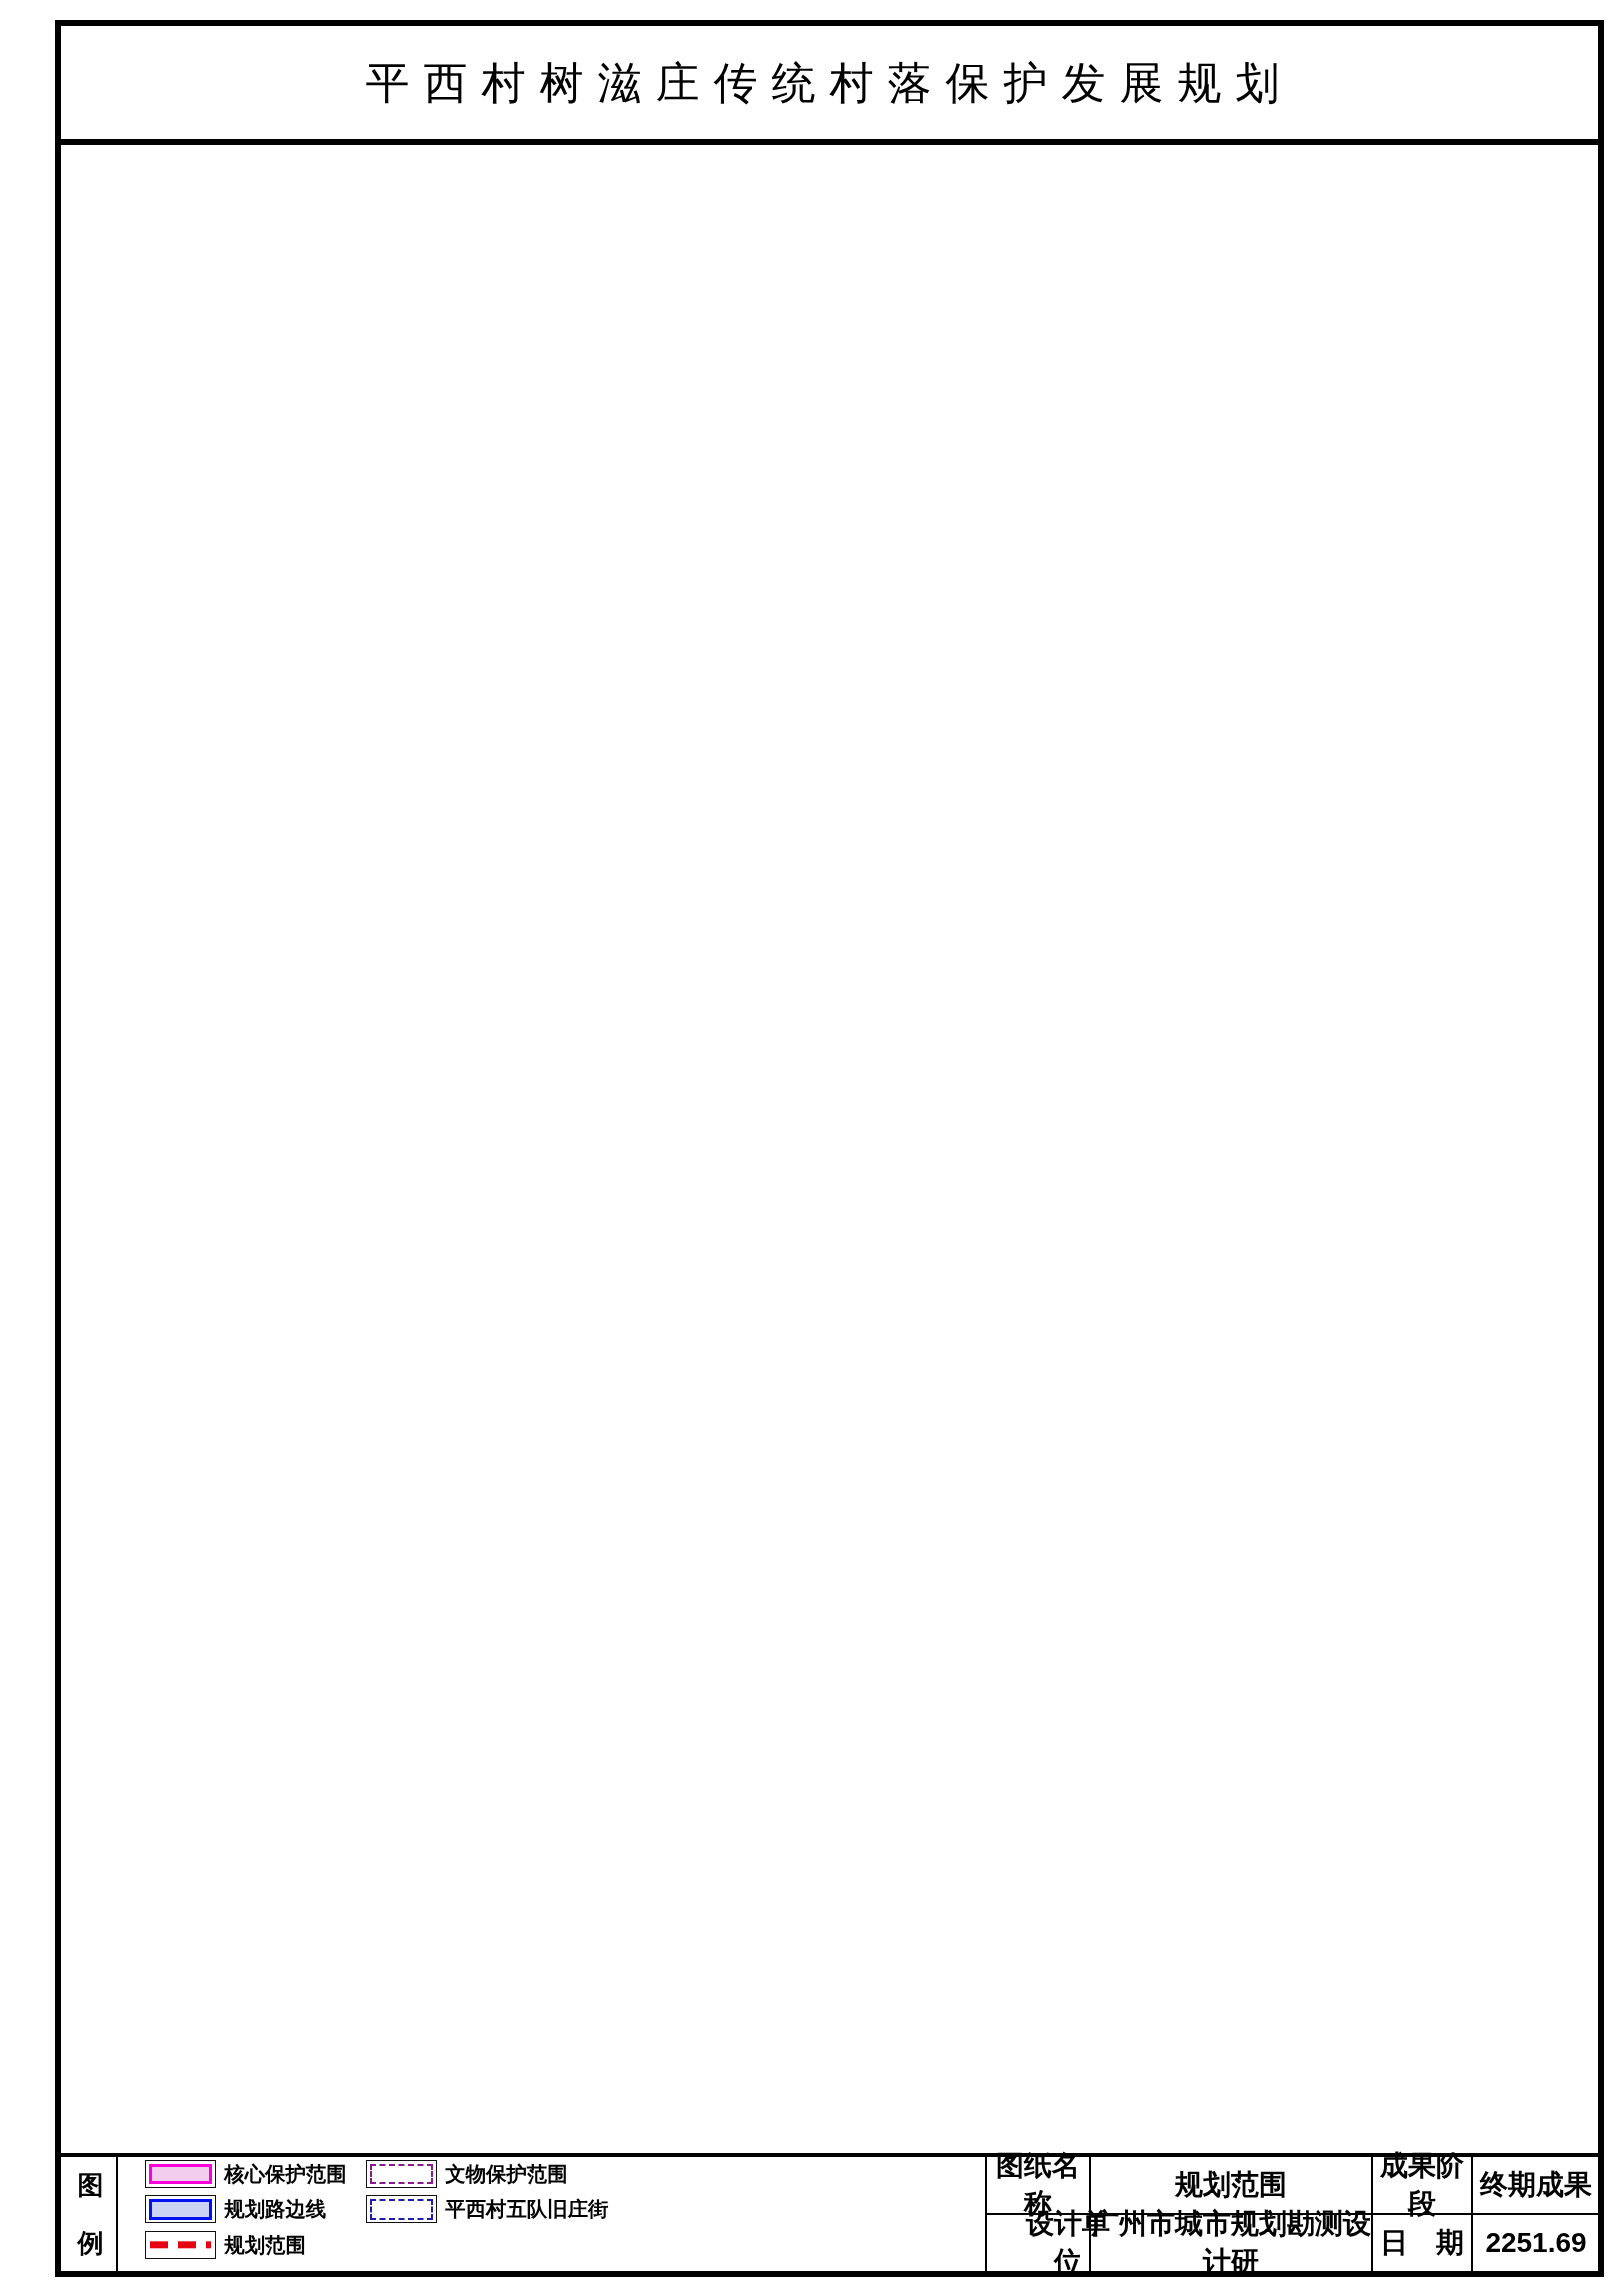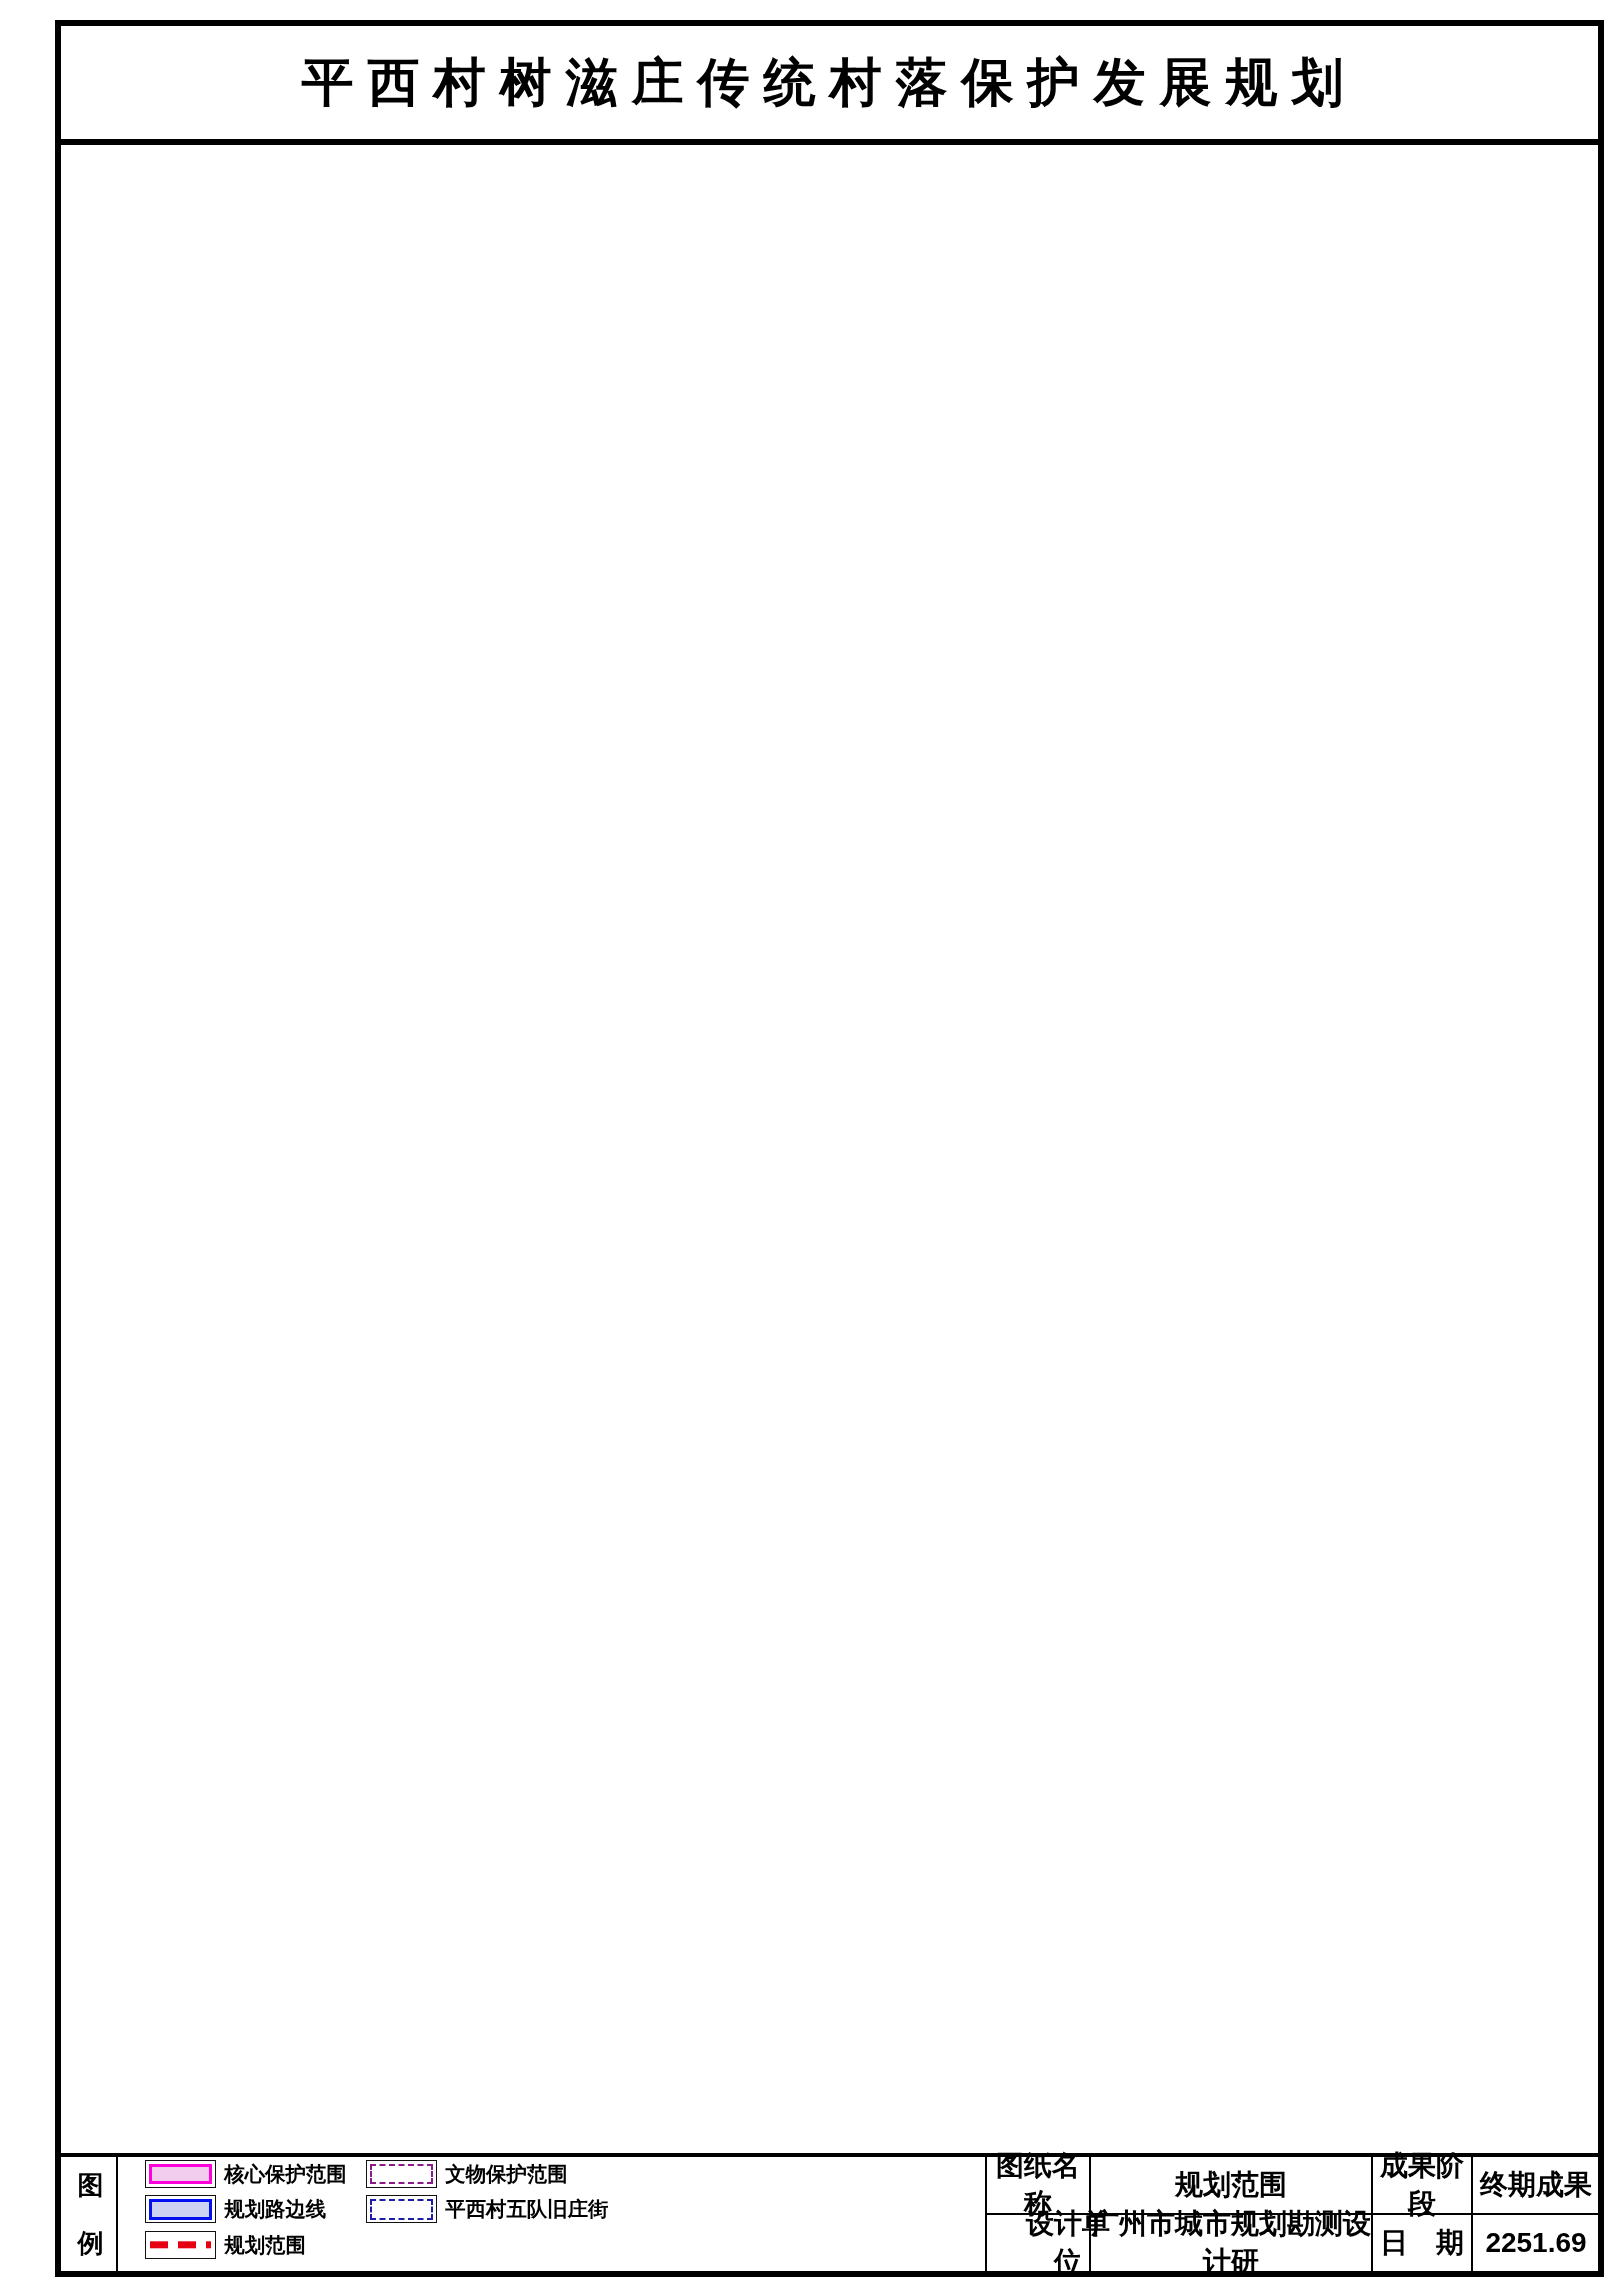--- a/index.html
+++ b/index.html
@@ -4,21 +4,21 @@
 <style>
   html,body{margin:0;padding:0;background:#ffffff;}
   body{width:1624px;height:2295px;position:relative;font-family:"Liberation Sans",sans-serif;overflow:hidden;}
   .abs{position:absolute;}
   
   .frame{left:55px;top:20.4px;width:1537px;height:2245px;border:6.5px solid #000;background:#fff;}
   .hline{background:#000;}
   .vline{background:#000;}
   
   .title-band{left:61px;top:27px;width:1537px;height:112px;display:flex;align-items:center;justify-content:center;}
-  .title-text{font-family:"Liberation Serif","DejaVu Serif",serif;font-weight:700;font-size:52px;letter-spacing:14px;color:#000;white-space:nowrap;}
+  .title-text{font-family:"Liberation Serif","DejaVu Serif",serif;font-weight:400;font-size:44px;letter-spacing:14px;color:#000;white-space:nowrap;}
   
   .map-wrap{left:0;top:0;width:1624px;height:2295px;}
   .mlabel{position:absolute;color:#1f1f1f;white-space:nowrap;line-height:1.1;transform-origin:left top;}
   .place{font-size:43px;letter-spacing:8.3px;color:rgba(104,114,107,0.78);font-weight:bold;}
   .canal{font-size:40px;color:rgba(112,122,115,0.85);font-weight:bold;}
   .road{font-size:43px;font-weight:bold;color:#222;}
   .street-v{writing-mode:vertical-rl;text-orientation:upright;font-weight:bold;color:#222;}
   .tiny{font-size:13px;color:#565e58;}
   .elev{font-size:12px;color:#8b938c;}
   .scale{font-size:21px;font-weight:bold;color:#000;}

